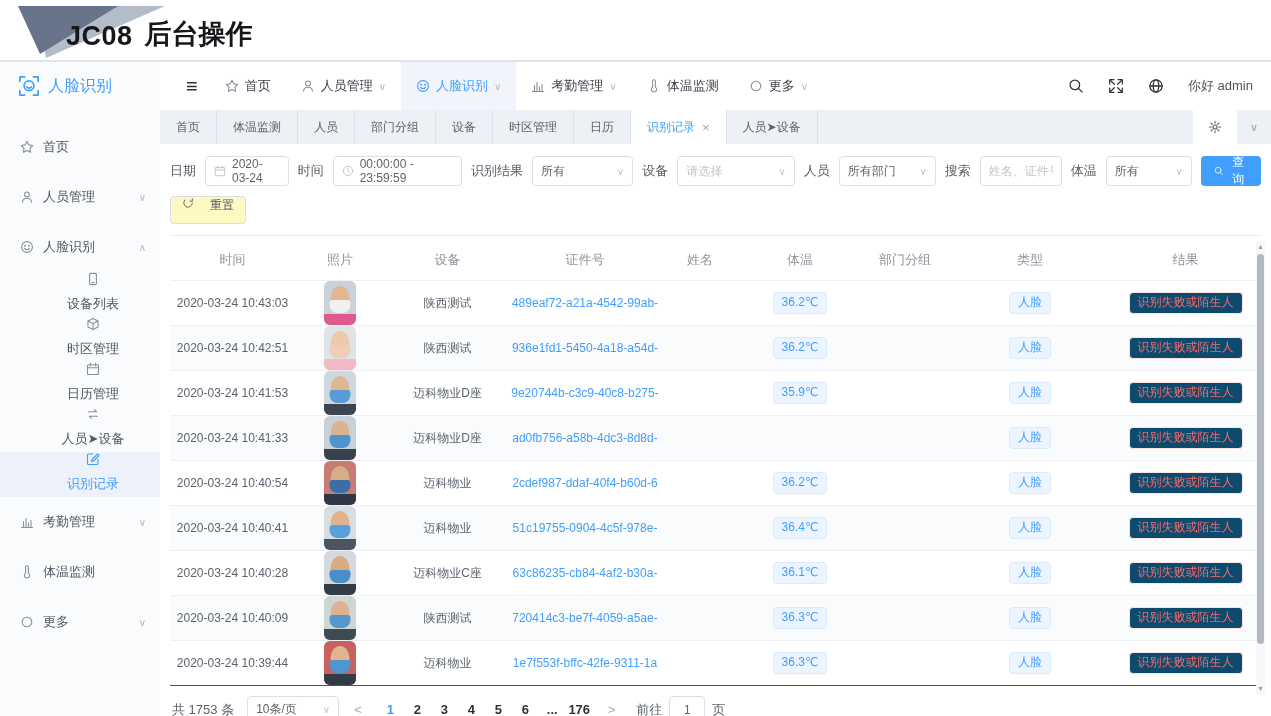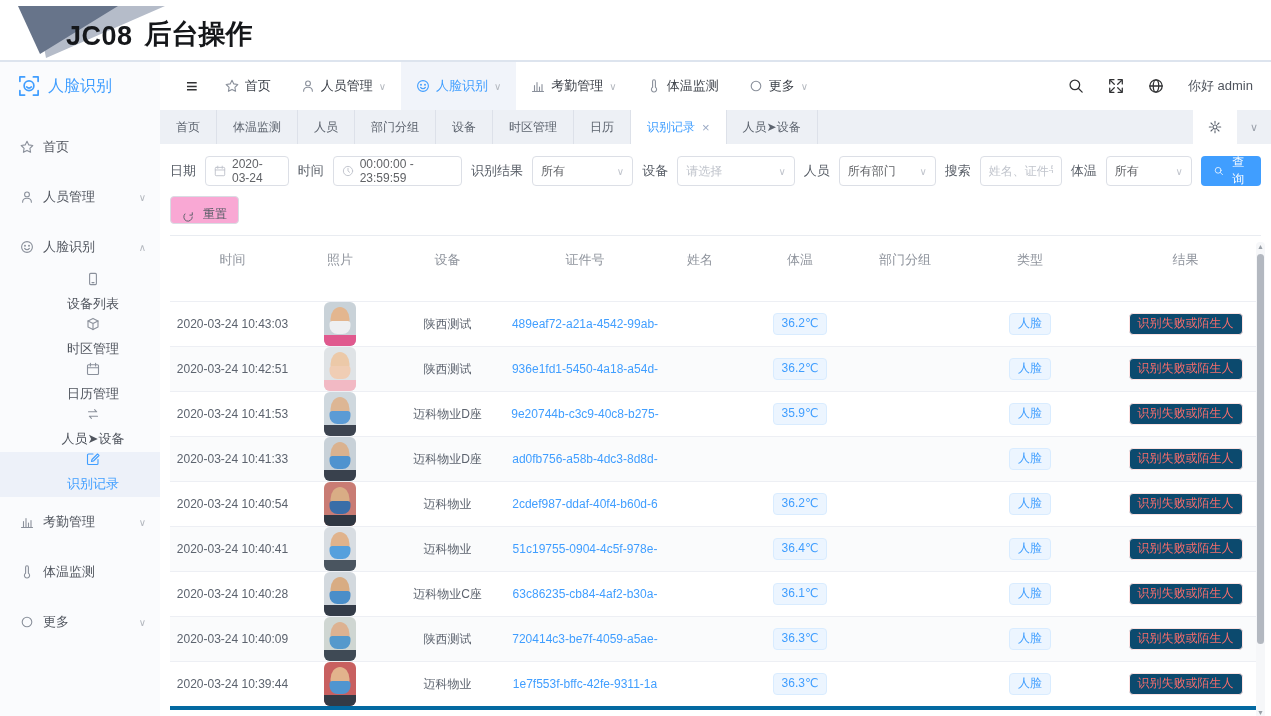--- a/index.html
+++ b/index.html
@@ -65,33 +65,33 @@
     align-items:center; gap:6px; padding:0 8px; font-size:12px; color:#606266; }
   .f-box .ic { width:12px; height:12px; color:#c0c4cc; flex:0 0 auto; }
   .f-chev { margin-left:auto; color:#c0c4cc; font-size:10px; }
   .placeholder { color:#c0c4cc; }
   .f-input { border:none; outline:none; font-size:12px; color:#606266; width:100%; background:transparent; }
   .f-input::placeholder { color:#c0c4cc; }
   .btn-query { height:30px; background:#409eff; color:#fff; border:none; border-radius:4px; padding:0 13px;
     font-size:12px; display:flex; align-items:center; gap:5px; cursor:pointer; }
   .btn-query .ic { width:12px; height:12px; color:#fff; }
   .reset-row { margin-top:10px; }
-  .btn-reset { height:28px; background:#f9a8d4; border:1px solid #d9dce3; border-radius:4px; padding:0 11px;
-    font-size:12px; color:#575d66; display:flex; align-items:flex-end; gap:9px; cursor:pointer; }
+  .btn-reset { height:28px; background:#fef9c3; border:1px solid #d9dce3; border-radius:4px; padding:0 11px;
+    font-size:12px; color:#575d66; display:flex; align-items:flex-start; gap:16px; cursor:pointer; }
   .btn-reset .ic { width:12px; height:12px; color:#575d66; }
   .divider { border-bottom:1px solid #e9ecf1; margin-top:11px; }
 
   
   .table-wrap { position:relative; margin-top:4px; flex:0 0 auto; }
   .t-head, .t-row { display:grid; grid-template-columns:125px 90px 125px 150px 80px 120px 90px 160px 1fr; align-items:center; }
   .t-head { height:40px; }
   .t-hcell { text-align:center; font-size:13px; color:#8e939c; font-weight:500; }
   .t-row { height:45px; border-top:1px solid #edeff4; font-size:12px; color:#5c636e; }
   .t-body .t-row:nth-child(even) { background:#fafbfc; }
-  .t-body { border-bottom:4px solid #0369a1;margin-top:21px; }
+  .t-body { border-bottom:1px solid #0369a1; }
   .t-cell { text-align:center; overflow:hidden; white-space:nowrap; }
   .t-link { color:#409eff; cursor:pointer; }
   .badge-blue { display:inline-block; background:#ecf5ff; border:1px solid #d9ecff; color:#409eff;
     border-radius:4px; padding:2px 8px; font-size:12px; line-height:1.3; }
   .badge-red { display:inline-block; background:#0c4a6e; border:1px solid #fde2e2; color:#f56c6c;
     border-radius:4px; padding:2px 8px; font-size:12px; line-height:1.3; }
   .avatar { width:32px; height:44px; border-radius:6px; position:relative; overflow:hidden; margin:0 auto; background:#ccd4da; }
   .av-shirt { position:absolute; bottom:0; left:0; right:0; height:11px; }
   .av-head { position:absolute; top:5px; left:50%; transform:translateX(-50%); width:19px; height:24px; border-radius:50% 50% 46% 46%; }
   .av-mask { position:absolute; top:19px; left:50%; transform:translateX(-50%); width:21px; height:13px; border-radius:3px 3px 8px 8px; }

